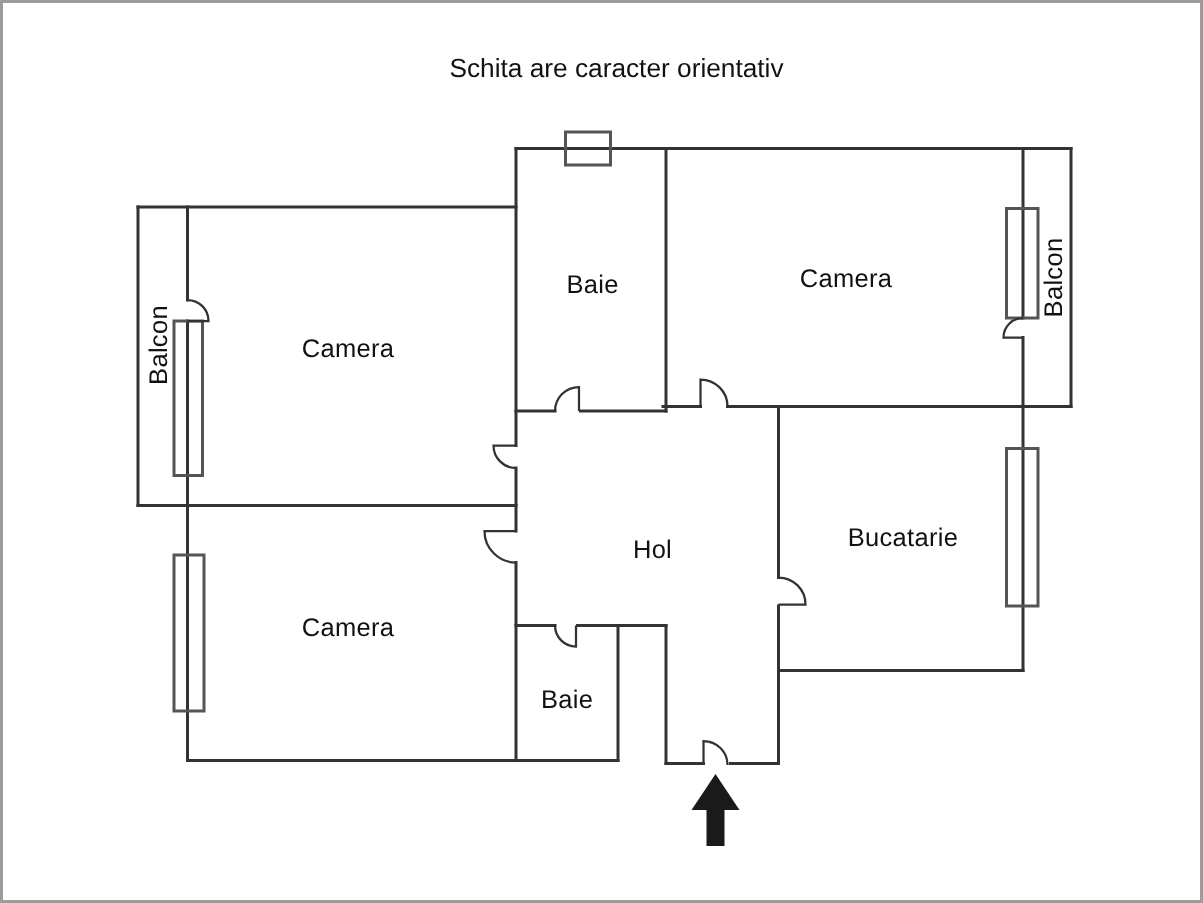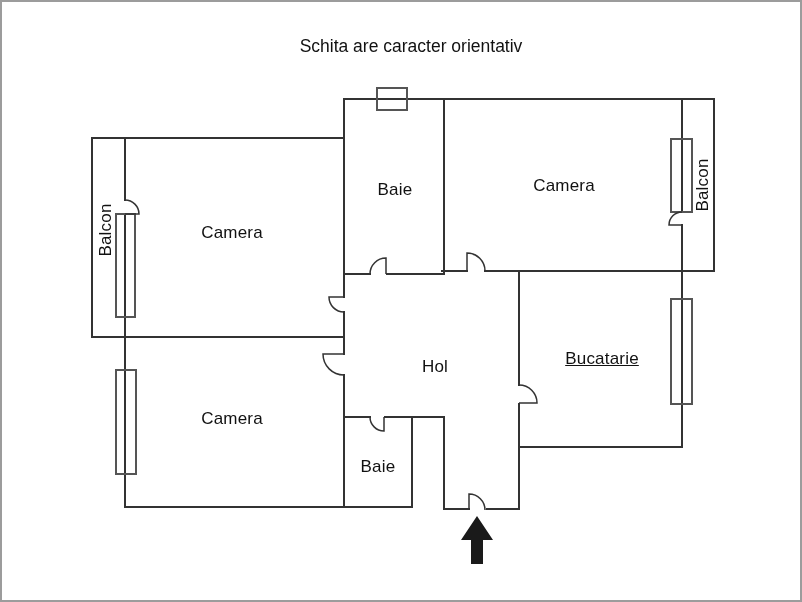--- a/index.html
+++ b/index.html
@@ -84,19 +84,19 @@
 
     <polygon points="475,514 491,538 481,538 481,562 469,562 469,538 459,538" fill="#1a1a1a"></polygon>
   </svg>
 
   <div class="title">Schita are caracter orientativ</div>
 
   <div class="lbl" style="left:230px;top:231px;">Camera</div>
   <div class="lbl" style="left:393px;top:188px;">Baie</div>
   <div class="lbl" style="left:562px;top:184px;">Camera</div>
   <div class="lbl" style="left:433px;top:365px;">Hol</div>
-  <div class="lbl" style="left:600px;top:357px;text-decoration:underline;">Bucatarie</div>
+  <div class="lbl" style="left:600px;top:357px;">Bucatarie</div>
   <div class="lbl" style="left:230px;top:417px;">Camera</div>
   <div class="lbl" style="left:376px;top:465px;">Baie</div>
   <div class="lbl rot" style="left:104px;top:228px;">Balcon</div>
   <div class="lbl rot" style="left:701px;top:183px;">Balcon</div>
 
 </div>
 
 </body></html>

